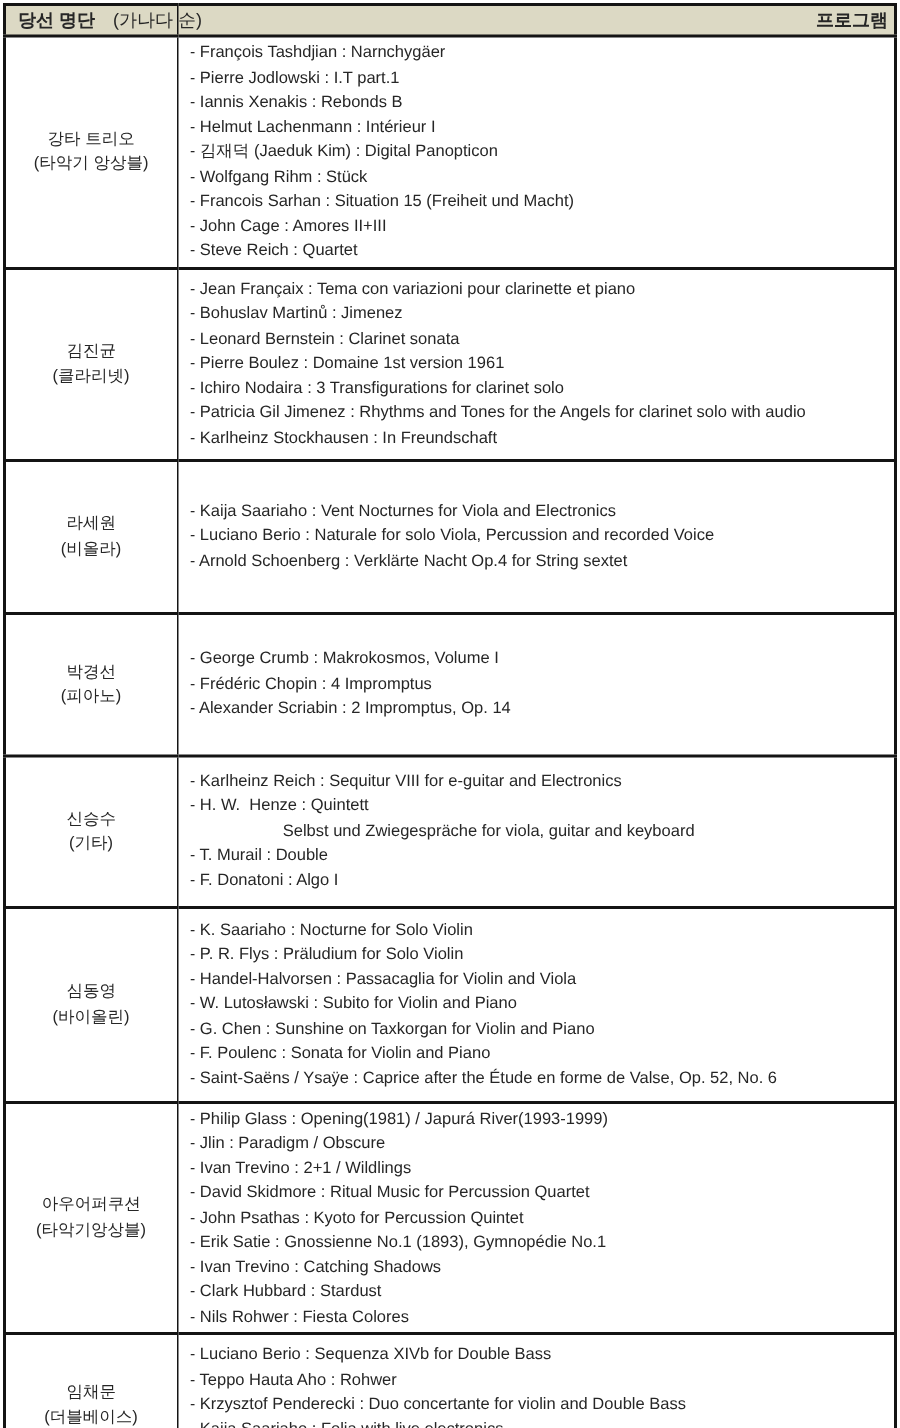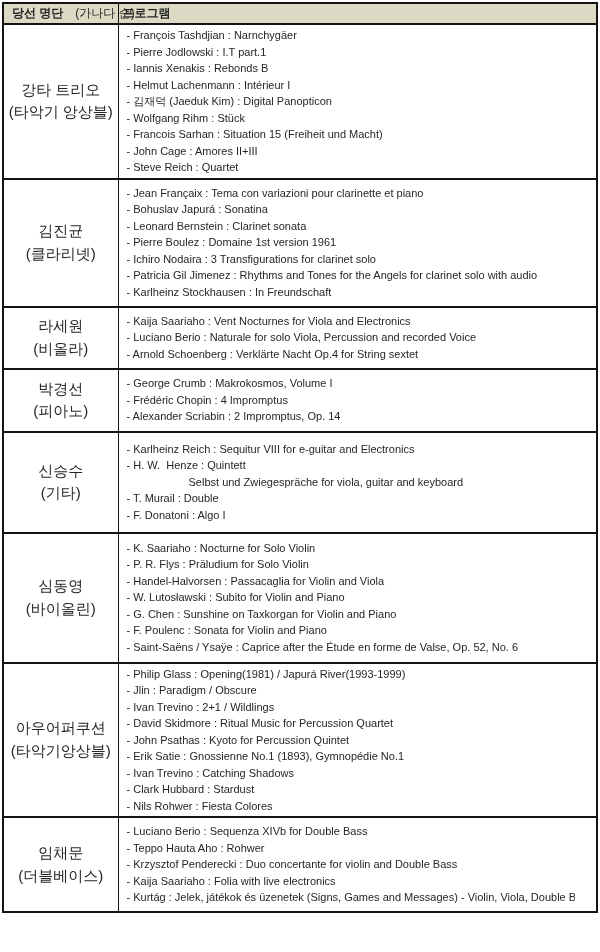--- a/index.html
+++ b/index.html
@@ -27,24 +27,24 @@
   th{
     height:15px;
     background:#dcd9c4;
     font-size:12px;
     font-weight:normal;
     padding:1px 4px;
   }
   th.winners-header{text-align:left;padding-left:8px;white-space:nowrap;}
   th.winners-header .b{font-weight:bold;}
   th.winners-header .note{margin-left:12px;}
-  th.program-header{text-align:left;font-weight:bold;}
+  th.program-header{text-align:right;font-weight:bold;}
   td.winner-cell{
     text-align:center;
-    font-size:15px;
+    font-size:11px;
     line-height:1.5;
     padding:2px;
   }
   td.program-cell{
     padding:2px 21px 2px 8px;
   }
   .program-line{
     font-size:11px;
     line-height:16.5px;
     white-space:pre;
@@ -86,40 +86,40 @@
           <div class="program-line">- Steve Reich : Quartet</div>
         </td>
       </tr>
       <tr style="height: 128px;">
         <td class="winner-cell">
           <div>김진균</div>
           <div>(클라리넷)</div>
         </td>
         <td class="program-cell">
           <div class="program-line">- Jean Françaix : Tema con variazioni pour clarinette et piano</div>
-          <div class="program-line">- Bohuslav Japurá : Sonatina</div>
+          <div class="program-line">- Bohuslav Martinů : Jimenez</div>
           <div class="program-line">- Leonard Bernstein : Clarinet sonata</div>
           <div class="program-line">- Pierre Boulez : Domaine 1st version 1961</div>
           <div class="program-line">- Ichiro Nodaira : 3 Transfigurations for clarinet solo</div>
           <div class="program-line">- Patricia Gil Jimenez : Rhythms and Tones for the Angels for clarinet solo with audio</div>
           <div class="program-line">- Karlheinz Stockhausen : In Freundschaft</div>
         </td>
       </tr>
-      <tr style="height: 62px;">
+      <tr style="height: 102px;">
         <td class="winner-cell">
           <div>라세원</div>
           <div>(비올라)</div>
         </td>
         <td class="program-cell">
           <div class="program-line">- Kaija Saariaho : Vent Nocturnes for Viola and Electronics</div>
           <div class="program-line">- Luciano Berio : Naturale for solo Viola, Percussion and recorded Voice</div>
           <div class="program-line">- Arnold Schoenberg : Verklärte Nacht Op.4 for String sextet</div>
         </td>
       </tr>
-      <tr style="height: 63px;">
+      <tr style="height: 95px;">
         <td class="winner-cell">
           <div>박경선</div>
           <div>(피아노)</div>
         </td>
         <td class="program-cell">
           <div class="program-line">- George Crumb : Makrokosmos, Volume I</div>
           <div class="program-line">- Frédéric Chopin : 4 Impromptus</div>
           <div class="program-line">- Alexander Scriabin : 2 Impromptus, Op. 14</div>
         </td>
       </tr>

